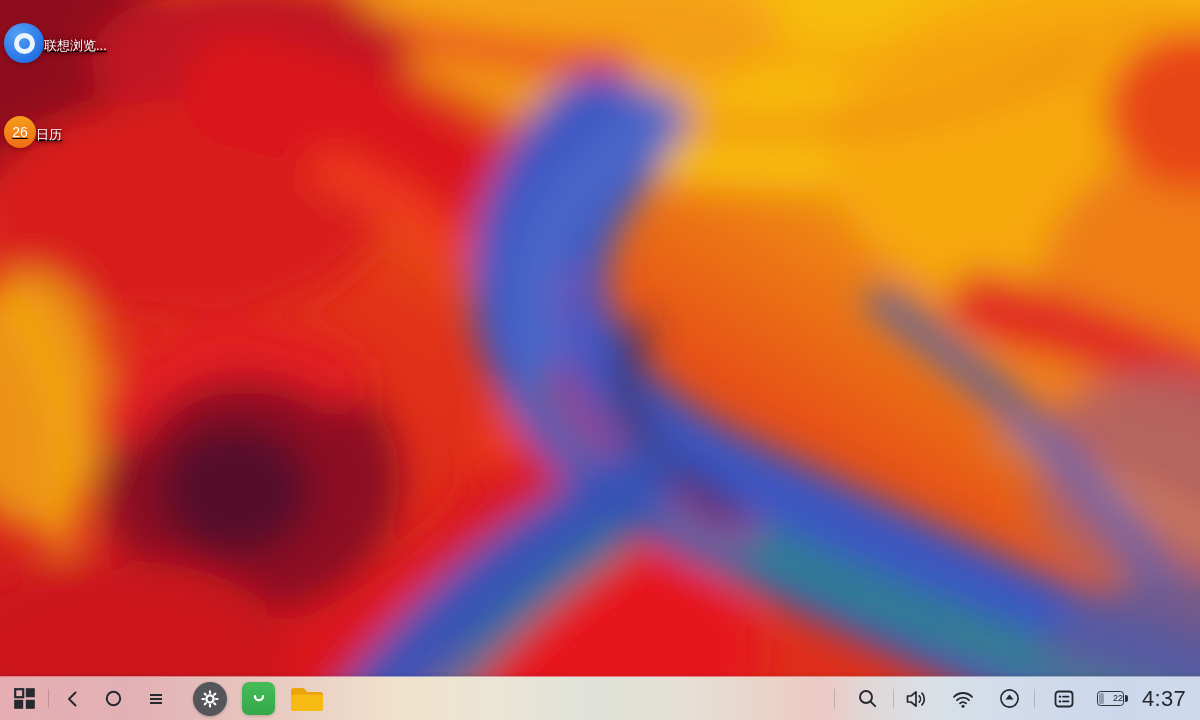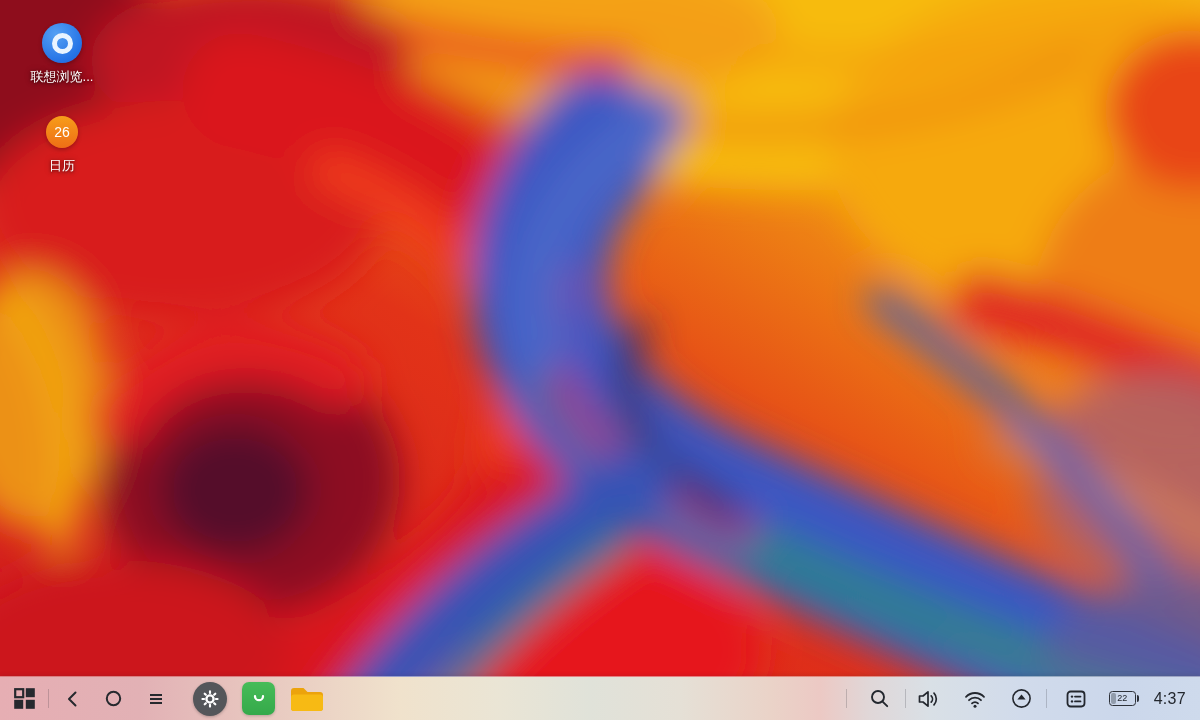--- a/index.html
+++ b/index.html
@@ -1,21 +1,21 @@
 <!DOCTYPE html>
 <html><head>
 <meta charset="utf-8">
 <style>
   html,body{margin:0;padding:0;background:#000;}
   .screen{position:relative;width:1200px;height:720px;overflow:hidden;
           font-family:"Liberation Sans","DejaVu Sans",sans-serif;-webkit-font-smoothing:antialiased;}
   .wallpaper{position:absolute;inset:0;width:100%;height:100%;display:block;}
 
   
-  .dicon{position:absolute;left:18px;width:88px;display:flex;flex-direction:column;align-items:center;cursor:pointer;}
+  .dicon{position:absolute;left:4px;width:88px;display:flex;flex-direction:row;align-items:center;cursor:pointer;text-decoration:underline;}
   .dicon .glyph{height:40px;display:flex;align-items:center;justify-content:flex-end;}
   .dlabel{margin-top:5px;font-size:13px;color:#fff;white-space:nowrap;
           text-shadow:0 1px 3px rgba(0,0,0,.6),0 0 6px rgba(0,0,0,.35);}
   .b-circle{width:40px;height:40px;border-radius:50%;
             background:radial-gradient(circle at 35% 28%,#55a0f4,#2573e6 70%,#1f66d6);
             display:flex;align-items:center;justify-content:center;box-shadow:0 2px 4px rgba(0,0,0,.25);}
   .b-ring{width:21px;height:21px;box-sizing:border-box;border:5px solid #eaf4ff;border-radius:50%;}
   .c-circle{width:32px;height:32px;border-radius:50%;color:#fff;font-size:14px;line-height:1;
             background:linear-gradient(180deg,#f79d1a,#ee6e16);
             display:flex;align-items:center;justify-content:center;box-shadow:0 2px 4px rgba(0,0,0,.25);}
@@ -28,23 +28,23 @@
     background:linear-gradient(90deg,#e6aeb3 0px,#e2b1b5 140px,#eacfc3 300px,#f0e2cc 400px,
       #eae5d5 500px,#e0e2d9 590px,#e5e0d6 680px,#ead3c8 770px,#ecc9c4 820px,#e0d7d8 870px,
       #d9e0e6 930px,#d1dbeb 1020px,#cbd7eb 1120px,#cedaec 1200px);
     backdrop-filter:blur(10px);
     box-shadow:0 -1px 0 rgba(255,255,255,.45), 0 -2px 4px rgba(40,30,40,.12);}
   .tb-item{display:flex;align-items:center;justify-content:center;cursor:pointer;flex:0 0 auto;}
   .tb-div{width:1px;height:19px;background:rgba(50,50,60,.22);flex:0 0 auto;}
   .tb-right{margin-left:auto;display:flex;align-items:center;}
   .gear-app{width:34px;height:34px;border-radius:50%;background:#54565a;display:flex;align-items:center;justify-content:center;box-shadow:0 1px 3px rgba(0,0,0,.25);}
   .store-app{width:33px;height:33px;border-radius:7px;background:linear-gradient(180deg,#46bc58,#35a94a);display:flex;align-items:center;justify-content:center;box-shadow:0 1px 3px rgba(0,0,0,.2);}
-  .clock{font-size:16px;color:#23272e;letter-spacing:.3px;}
+  .clock{font-size:22px;color:#23272e;letter-spacing:.3px;}
   .battery{position:relative;width:25px;height:13px;border:1.6px solid #2c3038;border-radius:3.5px;
-           display:flex;align-items:center;justify-content:center;box-sizing:content-box;}
+           display:flex;align-items:center;justify-content:flex-end;box-sizing:content-box;}
   .battery .fill{position:absolute;left:1px;top:1px;bottom:1px;width:22%;background:rgba(88,98,110,.5);border-radius:2px;}
   .battery .lvl{position:relative;font-size:9px;color:#23272e;line-height:1;}
   .battery .nub{position:absolute;right:-4.6px;top:3px;width:2.6px;height:7px;background:#2c3038;border-radius:0 2px 2px 0;}
   .ico{display:block;}
 </style>
 </head>
 <body>
 
 <div class="screen">
 

